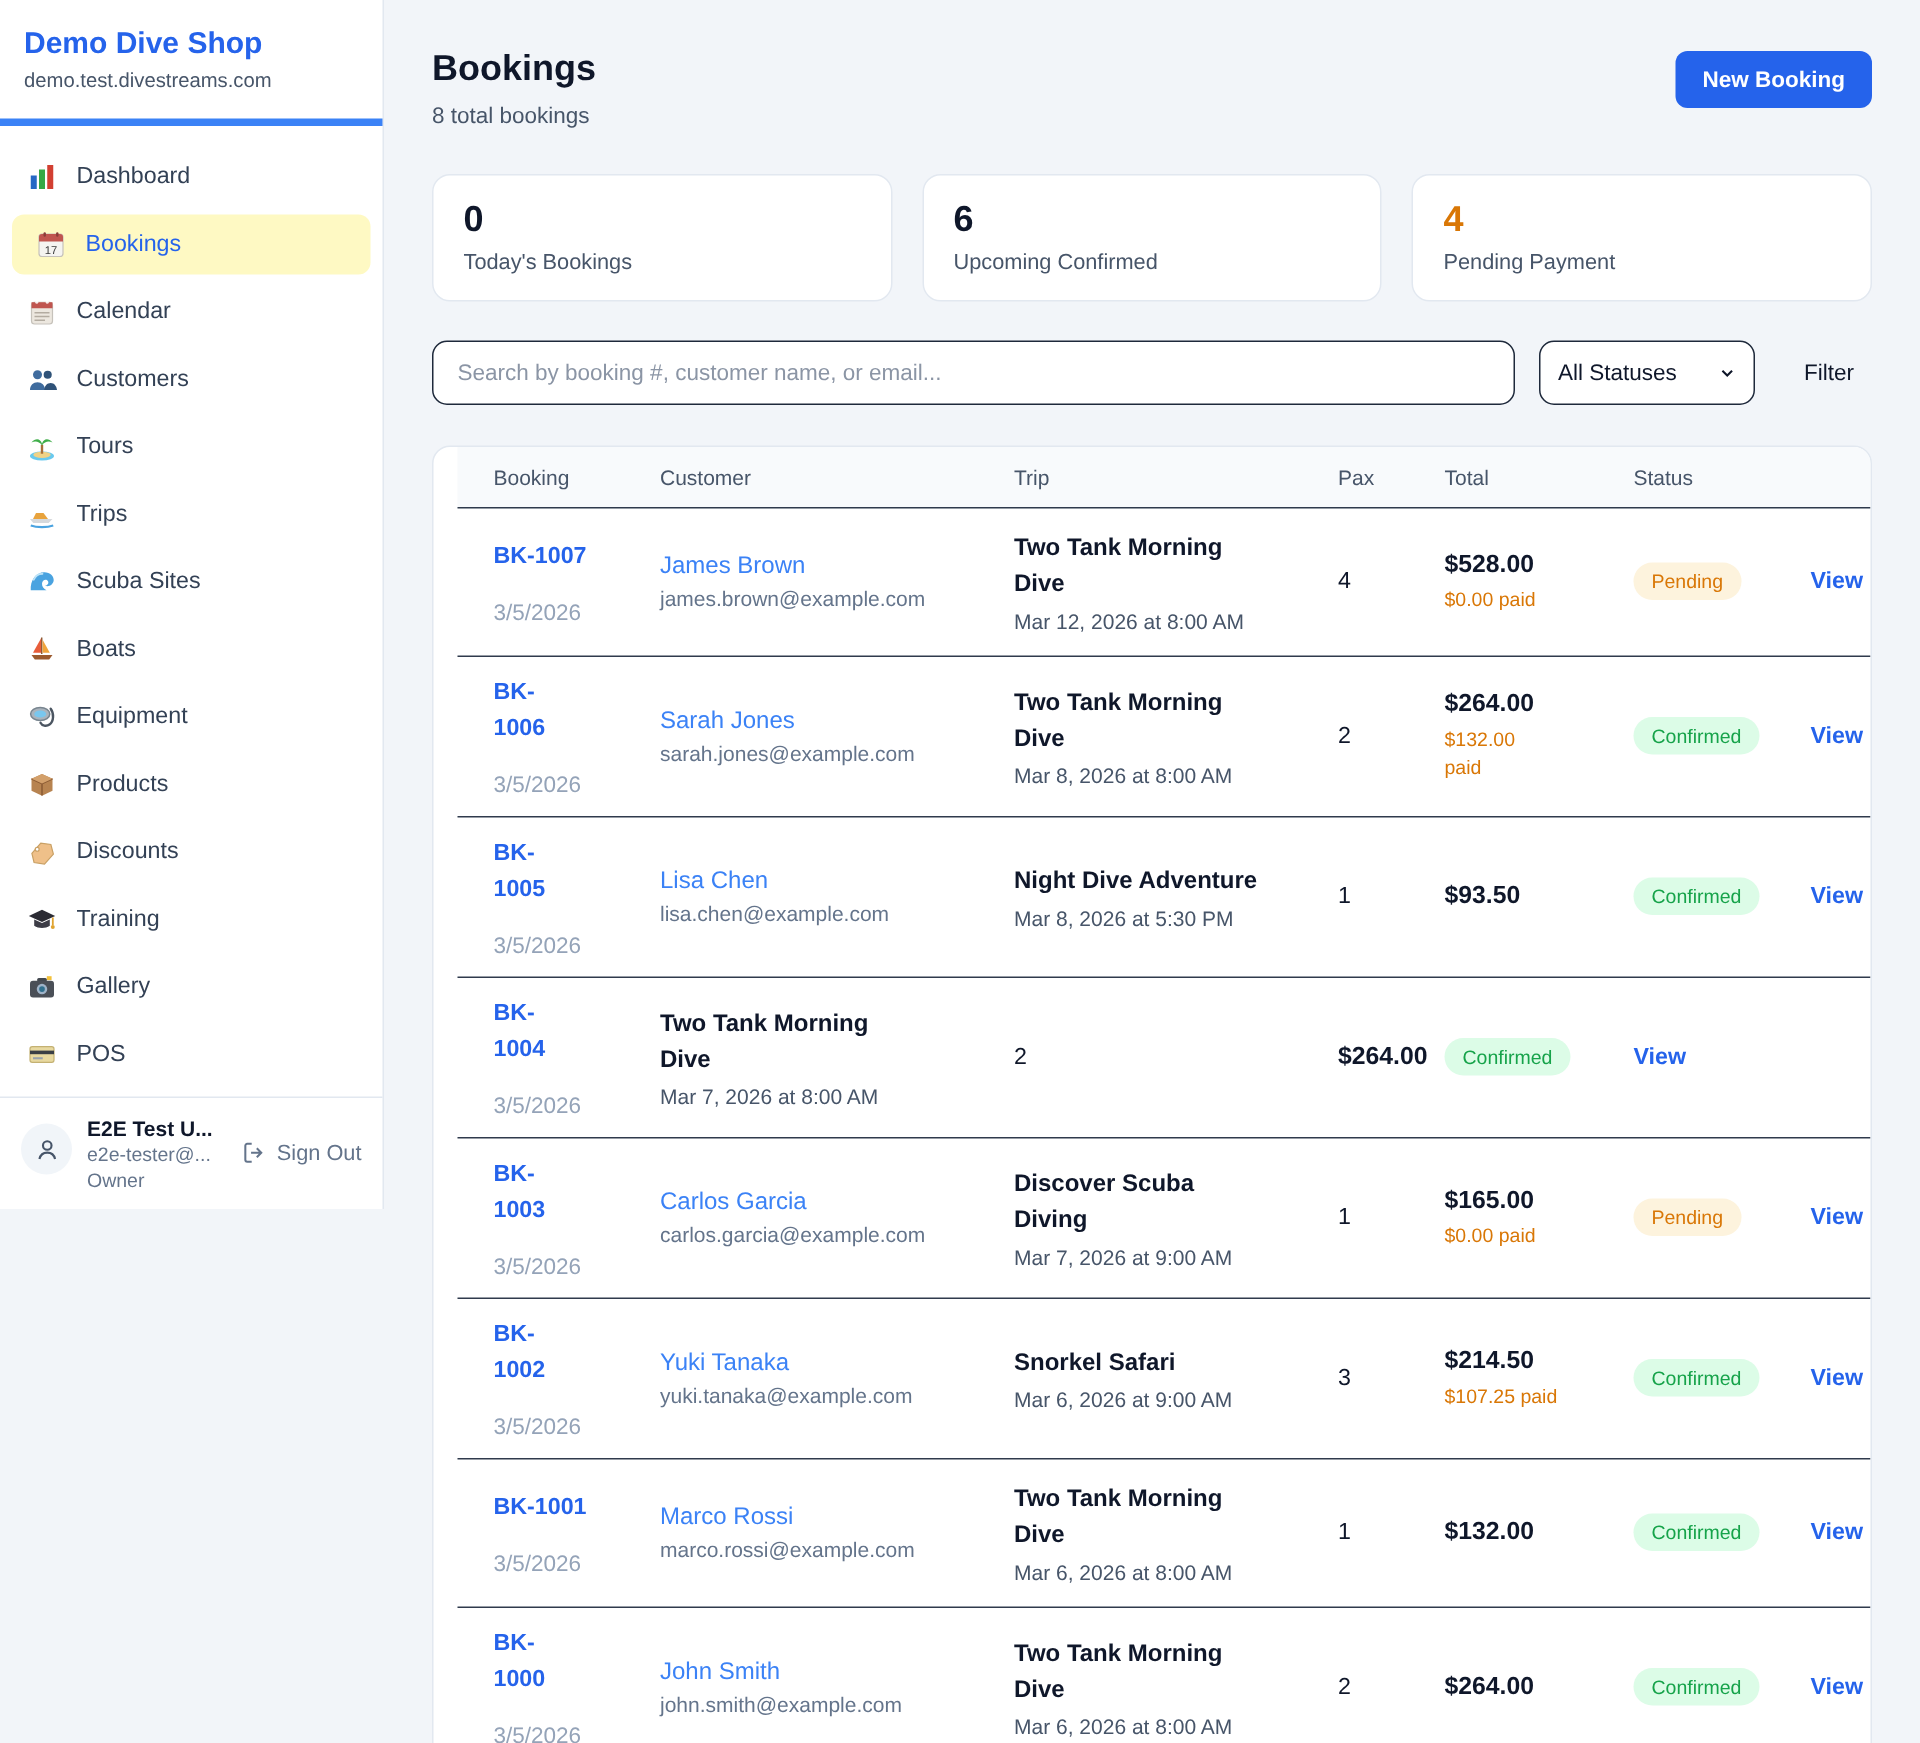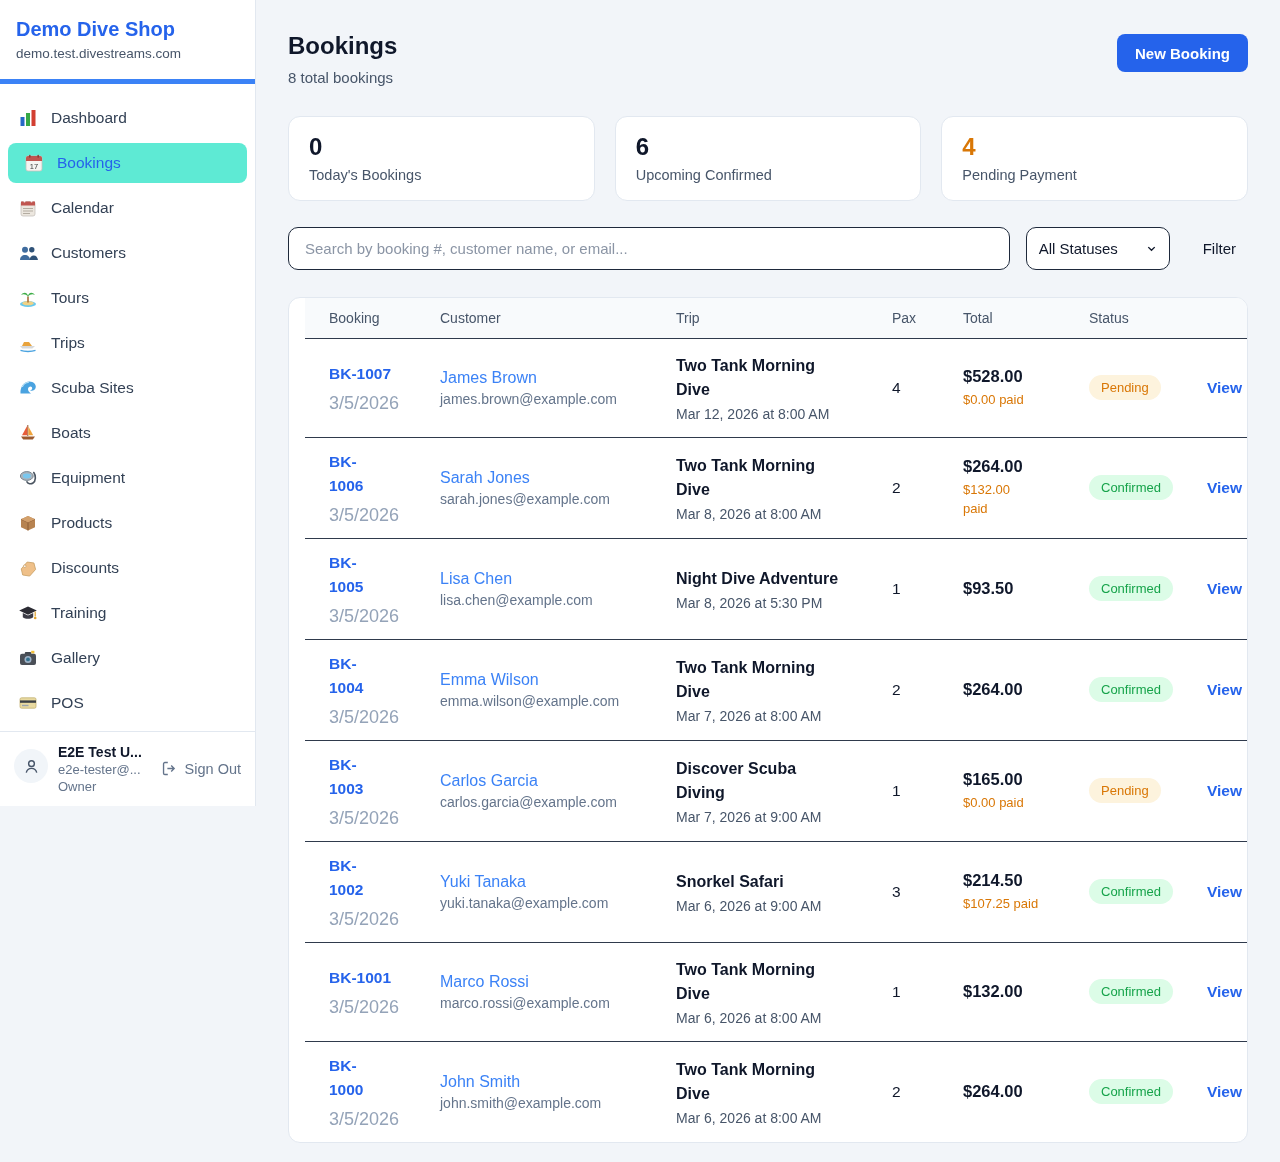--- a/index.html
+++ b/index.html
@@ -25,21 +25,21 @@
   }
   .brand{padding:17px 16px 18px;border-bottom:5px solid #3b82f6;}
   .brand-name{font-size:20px;font-weight:700;color:var(--accent);line-height:1.2;}
   .brand-domain{font-size:13.5px;color:#475569;margin-top:5px;}
   .nav{padding:14px 8px 0;flex:1;}
   .nav-item{
     display:flex;align-items:center;gap:13px;
     padding:10px 10px;margin:0 0 5px;border-radius:8px;
     font-size:15.5px;color:#334155;cursor:pointer;
   }
-  .nav-item.active{background:#5eead4;color:var(--accent);padding-left:16px;}
+  .nav-item.active{background:#fef9c3;color:var(--accent);padding-left:16px;}
   .nav-icon{width:20px;height:20px;flex:0 0 20px;display:flex;}
   .nav-icon svg{width:20px;height:20px;}
   .user-box{
     border-top:1px solid #e2e8f0;padding:12px 14px;display:flex;align-items:flex-start;gap:10px;justify-content:space-between;
   }
   .avatar{
     width:34px;height:34px;border-radius:50%;background:#f1f5f9;
     display:flex;align-items:center;justify-content:center;flex:0 0 34px;margin-top:5px;
   }
   .avatar svg{width:19px;height:19px;}
@@ -89,21 +89,21 @@
     grid-template-columns:111px 236px 216px 71px 126px 118px 1fr;
     padding:0 24px;align-items:center;
   }
   .thead{
     height:41px;background:#f8fafc;border-bottom:1px solid #2f3a4c;
     font-size:14px;color:#475569;font-weight:500;
   }
   .trow{min-height:99px;border-bottom:1px solid #2f3a4c;padding-top:12px;padding-bottom:12px;}
   .trow:last-child{border-bottom:none;}
   .bk{color:var(--accent);font-weight:700;font-size:15.5px;white-space:pre-line;line-height:1.55;cursor:pointer;text-decoration:none;display:inline-block;}
-  .bdate{font-size:18px;color:#94a3b8;margin-top:7px;}
+  .bdate{font-size:15px;color:#94a3b8;margin-top:17px;}
   .cname{font-size:16px;color:#3b82f6;margin-bottom:4px;}
   .cemail{font-size:14px;color:#64748b;}
   .tname{font-size:16px;font-weight:600;color:#0f172a;white-space:pre-line;line-height:1.5;margin-bottom:4px;}
   .tdate{font-size:14px;color:#475569;}
   .pax{font-size:15.5px;color:#0f172a;}
   .tval{font-size:16.5px;font-weight:700;color:#0f172a;}
   .paid{font-size:13px;color:var(--pending);margin-top:4px;white-space:pre-line;line-height:1.5;}
   .badge{display:inline-block;padding:5px 12px;border-radius:999px;font-size:13px;font-weight:500;}
   .badge--pending{background:var(--pending-bg);color:var(--pending);}
   .badge--confirmed{background:var(--confirmed-bg);color:var(--confirmed);}
@@ -418,24 +418,20 @@
     </div>
   </div>
 
   <div class="tgrid trow">
     <div>
       <a class="bk">BK-
 1004</a>
       <div class="bdate">3/5/2026</div>
     </div>
     <div>
-      <div class="cname">Emma Wilson</div>
-      <div class="cemail">emma.wilson@example.com</div>
-    </div>
-    <div>
       <div class="tname">Two Tank Morning
 Dive</div>
       <div class="tdate">Mar 7, 2026 at 8:00 AM</div>
     </div>
     <div class="pax">2</div>
     <div>
       <div class="tval">$264.00</div>
 
     </div>
     <div>

